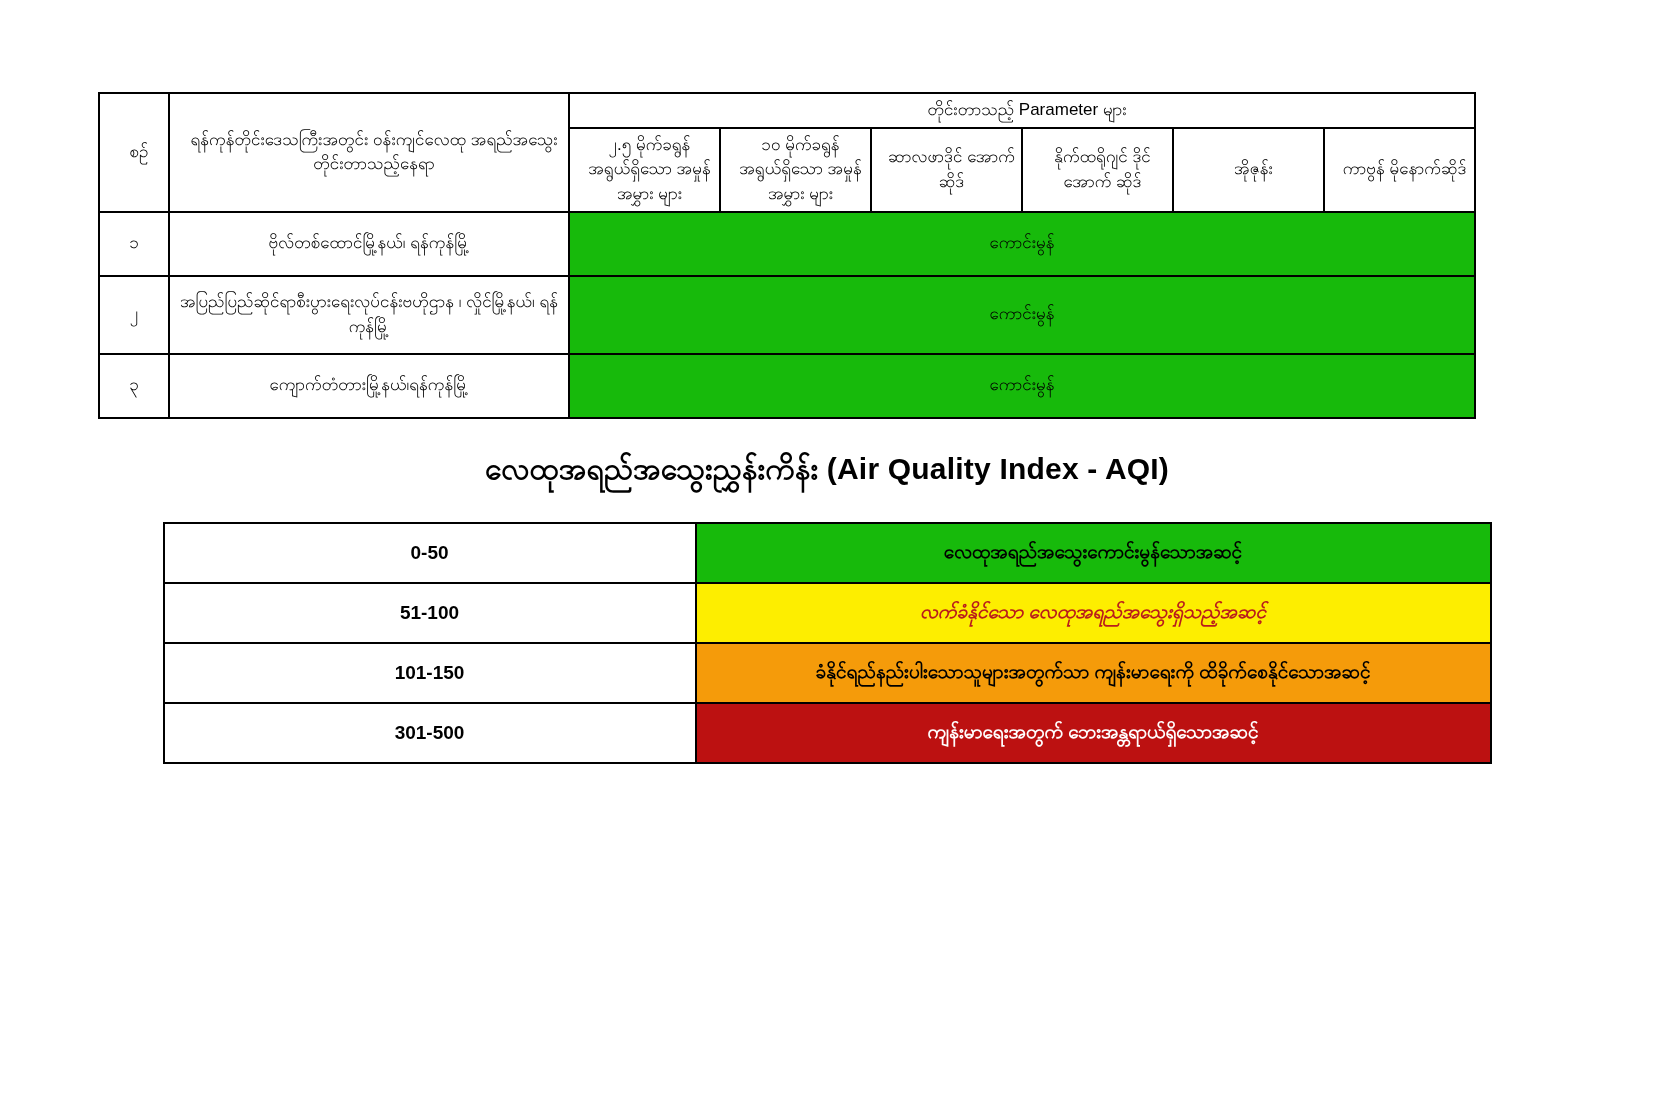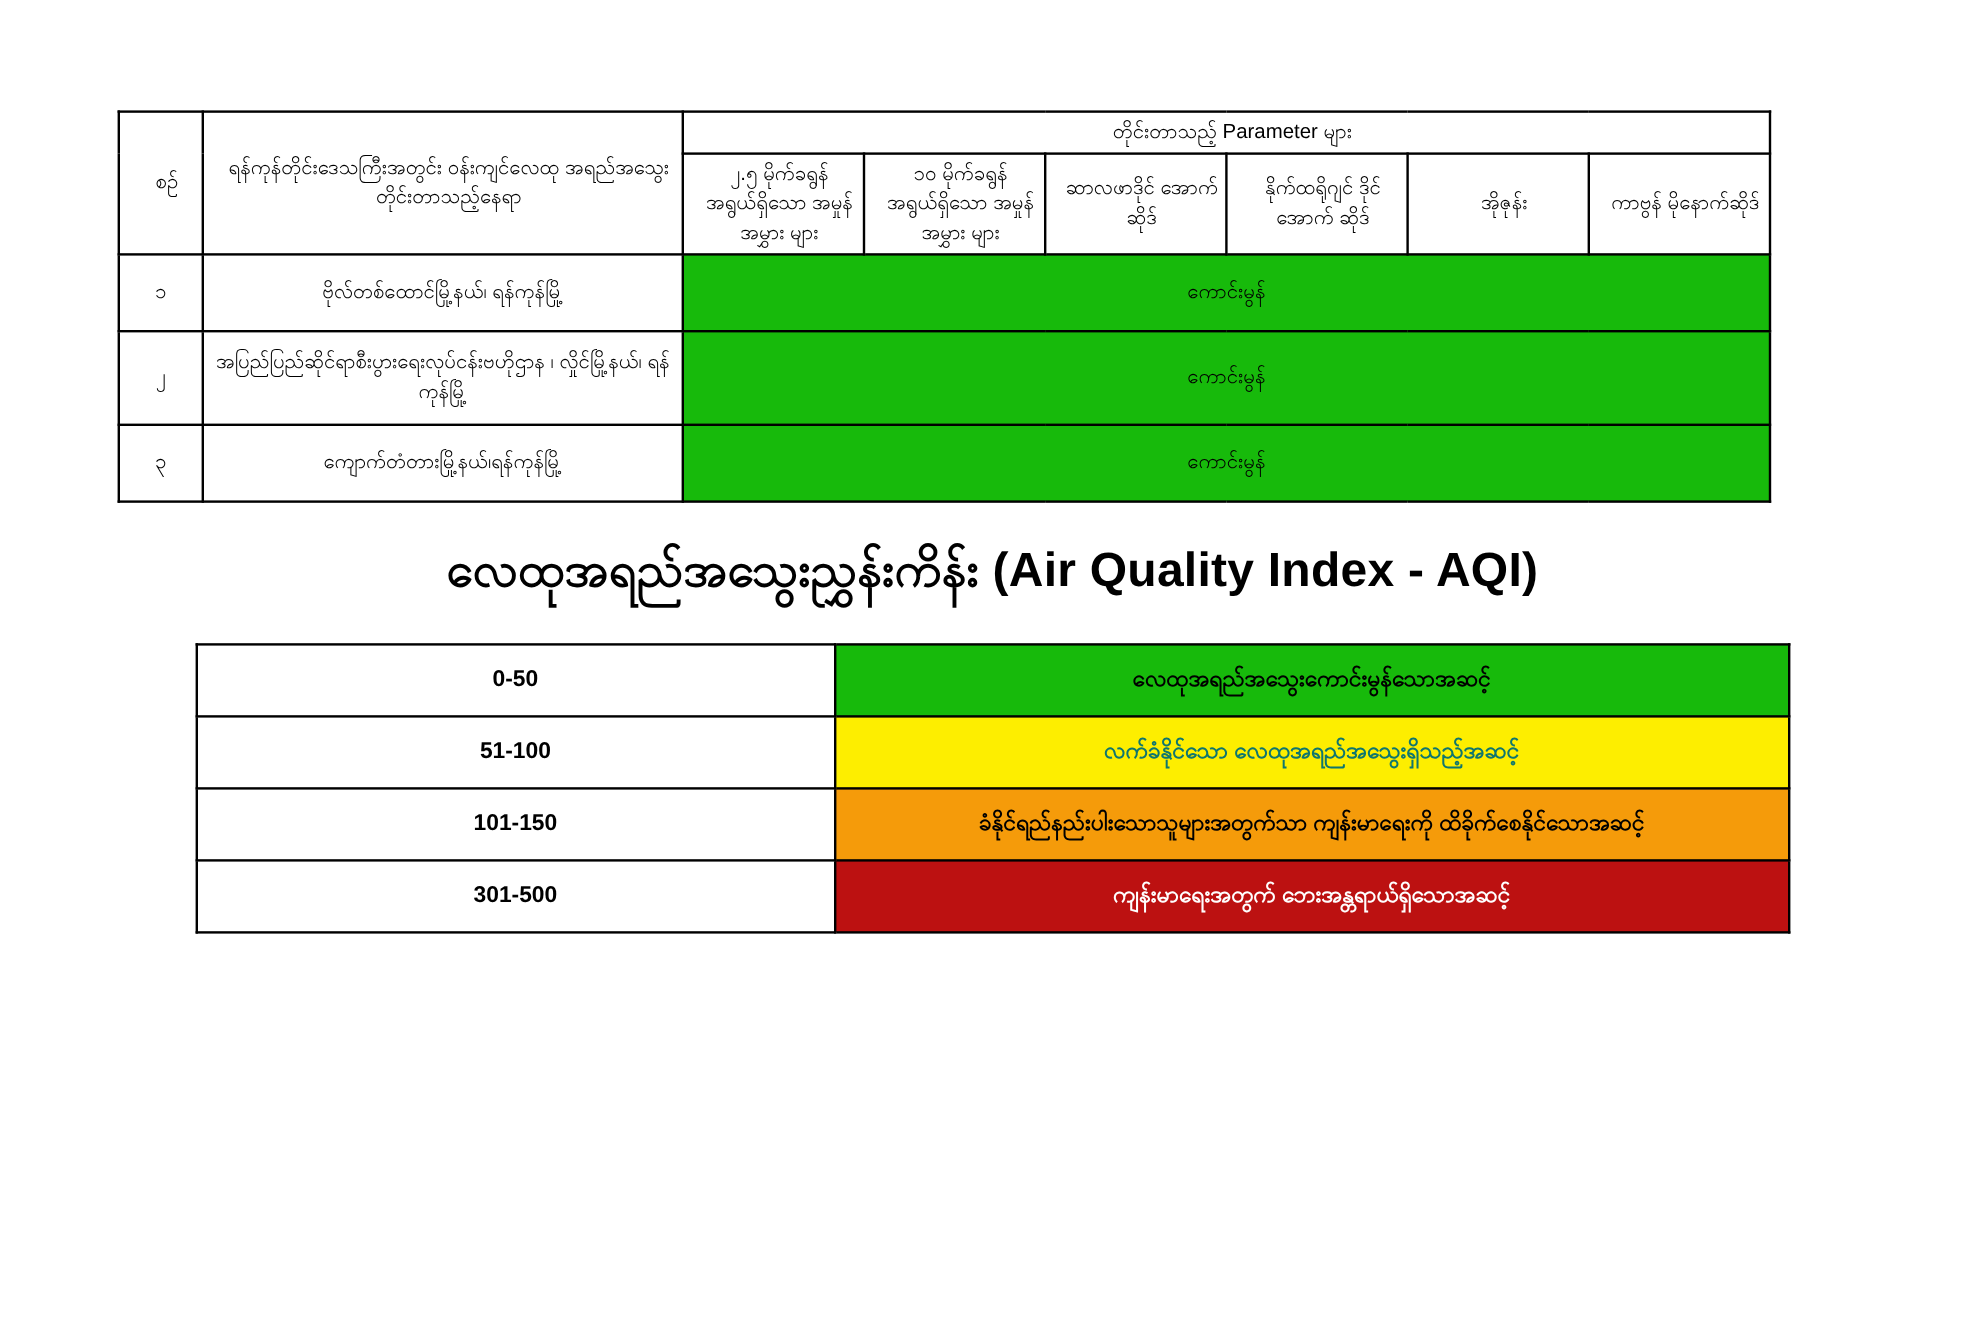--- a/index.html
+++ b/index.html
@@ -62,21 +62,21 @@
   .good-cell {
     background: #17ba0b;
     font-size: 18px;
     height: 54px;
   }
   .row2 .good-cell { height: 68px; }
 
   
   .aqi-title {
     text-align: center;
-    font-size: 40px;
+    font-size: 30px;
     font-weight: bold;
     margin: 30px 0 28px 0;
     letter-spacing: 0.2px;
   }
 
   
   table.aqi {
     width: 1329px;
     border-collapse: collapse;
     table-layout: fixed;
@@ -153,21 +153,21 @@
   <div class="aqi-title">လေထုအရည်အသွေးညွှန်းကိန်း (Air Quality Index - AQI)</div>
 
   <table class="aqi">
     <tbody>
       <tr>
         <td class="range">0-50</td>
         <td class="descr" style="background: rgb(23, 186, 11); color: rgb(0, 0, 0);">လေထုအရည်အသွေးကောင်းမွန်သောအဆင့်</td>
       </tr>
       <tr>
         <td class="range">51-100</td>
-        <td class="descr" style="background: rgb(253, 238, 0); color: #0f766e;">လက်ခံနိုင်သော လေထုအရည်အသွေးရှိသည့်အဆင့်</td>
+        <td class="descr" style="background: rgb(253, 238, 0); color: #b91c1c; font-style: italic;">လက်ခံနိုင်သော လေထုအရည်အသွေးရှိသည့်အဆင့်</td>
       </tr>
       <tr>
         <td class="range">101-150</td>
         <td class="descr" style="background: rgb(245, 155, 10); color: #000000;">ခံနိုင်ရည်နည်းပါးသောသူများအတွက်သာ ကျန်းမာရေးကို ထိခိုက်စေနိုင်သောအဆင့်</td>
       </tr>
       <tr>
         <td class="range">301-500</td>
         <td class="descr" style="background: rgb(188, 17, 17); color: rgb(255, 255, 255);">ကျန်းမာရေးအတွက် ဘေးအန္တရာယ်ရှိသောအဆင့်</td>
       </tr>
     </tbody>

